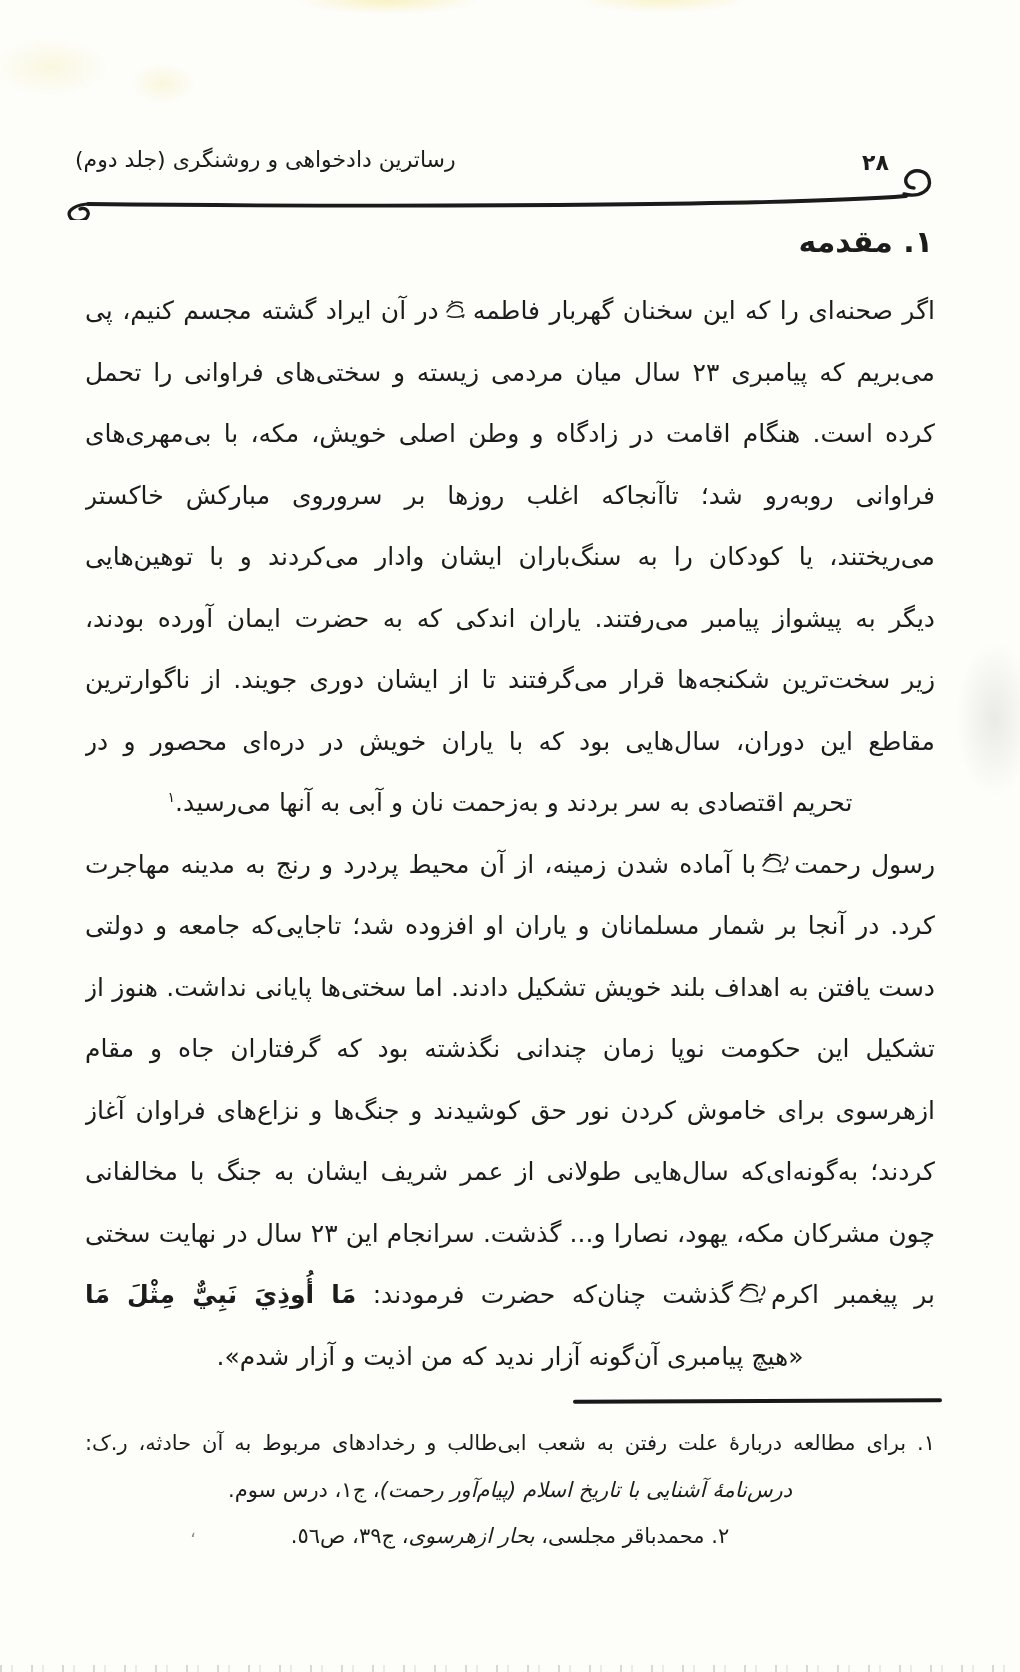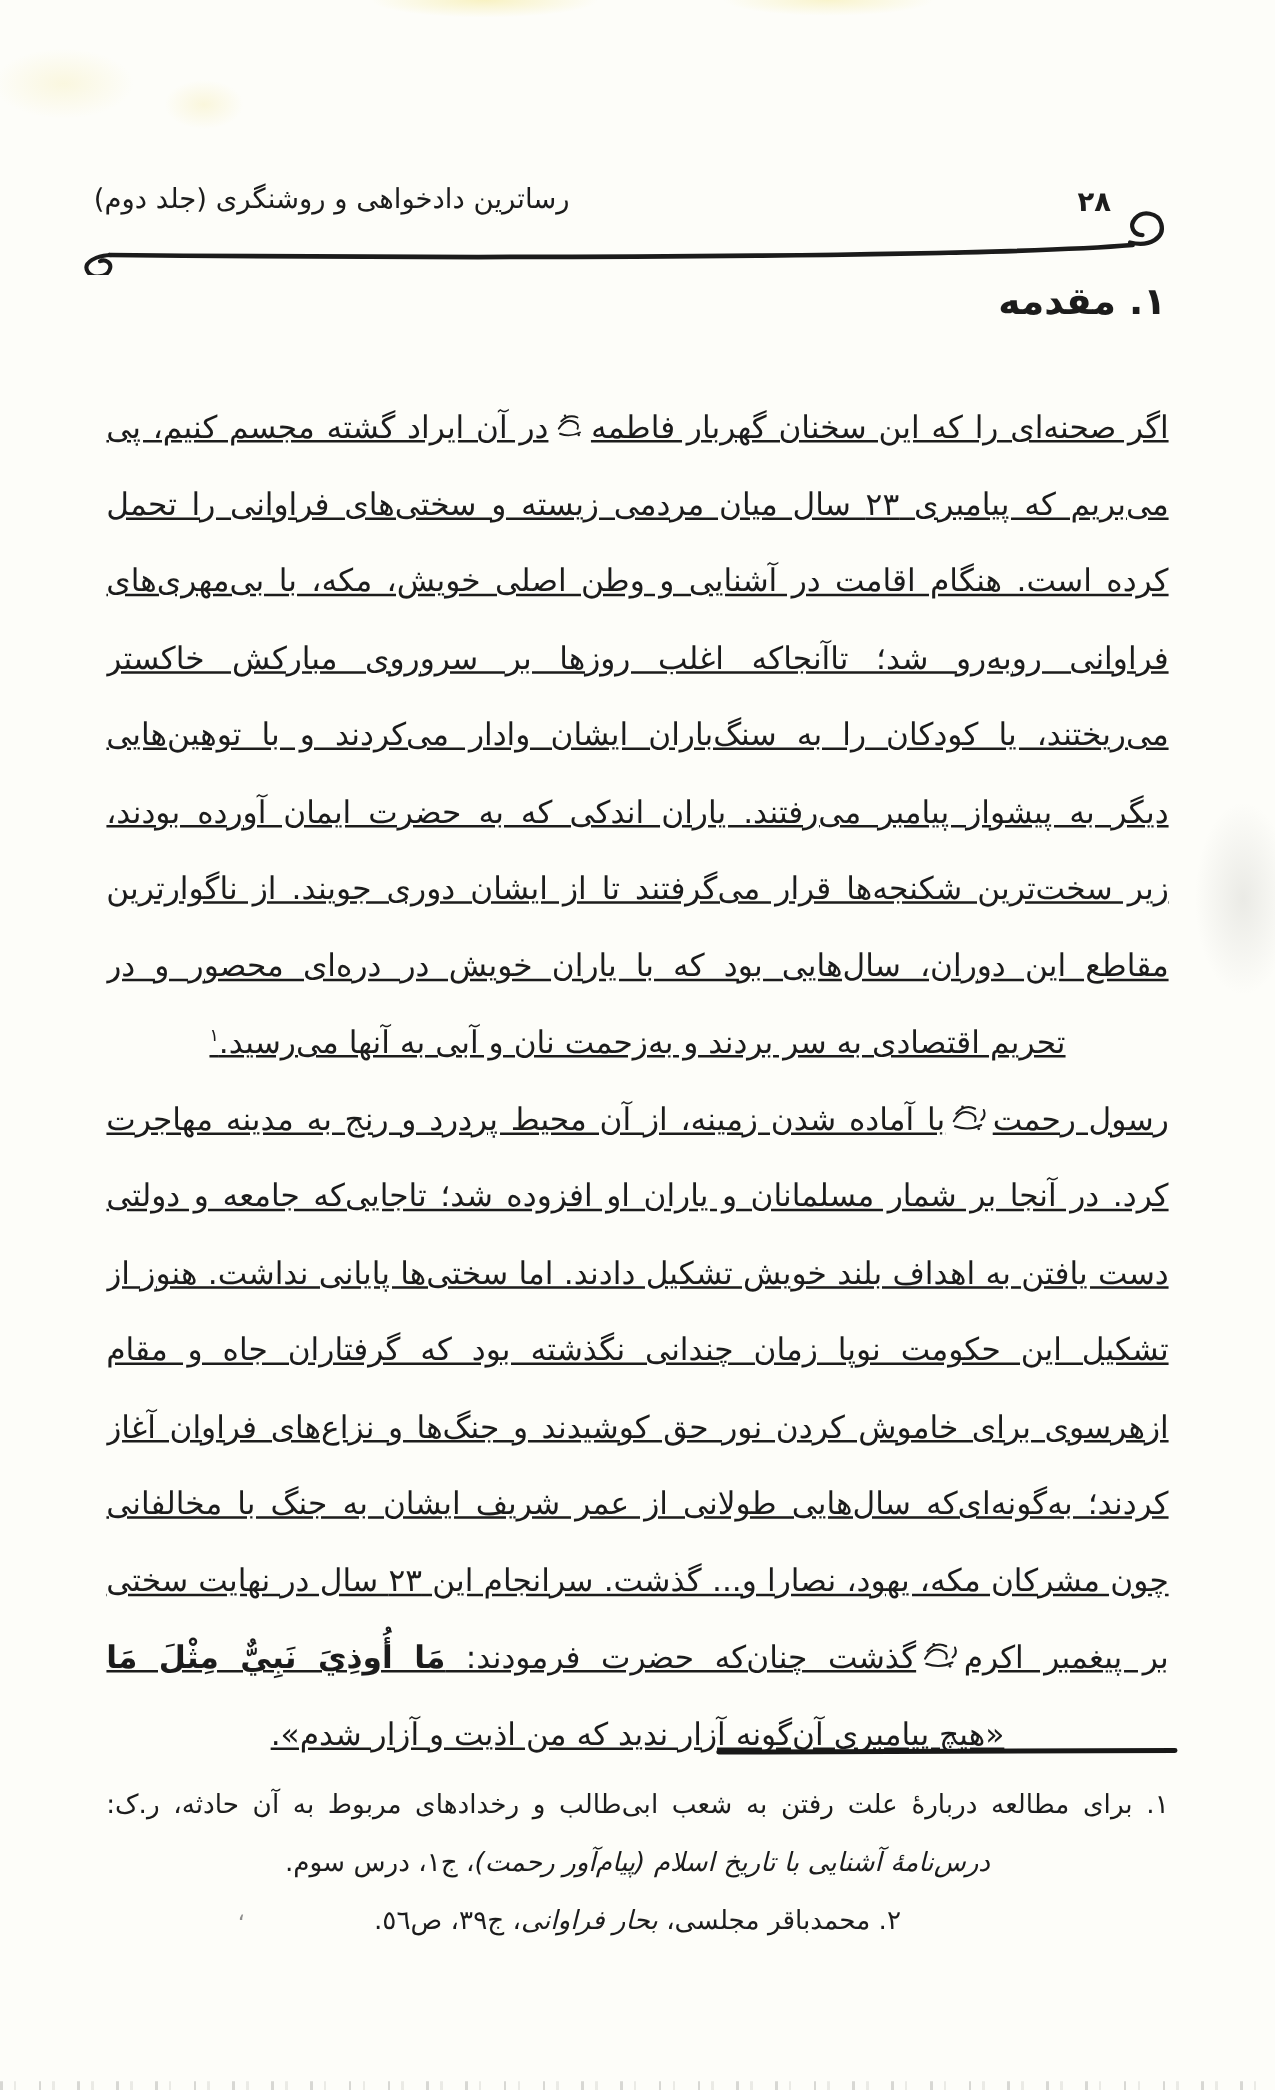--- a/index.html
+++ b/index.html
@@ -20,21 +20,21 @@
       #fdfdf9;
   }
   .abs{position:absolute;}
   
   .header-title{left:75px;top:147px;font-size:22px;font-weight:400;white-space:nowrap;}
   .page-num{left:862px;top:150px;font-size:22px;font-weight:700;letter-spacing:1px;}
   .header-rule{left:52px;top:156px;}
   
   .heading{right:87px;top:224px;font-size:30px;font-weight:700;}
   
-  .body-text{left:85px;top:311px;width:850px;font-size:25px;text-decoration:underline;}
+  .body-text{left:85px;top:280px;width:850px;font-size:25px;}
   .line{
     height:61.5px;line-height:61.5px;
     text-align:justify;text-align-last:justify;
     overflow:hidden;white-space:normal;
   }
   .line.center{text-align:left;text-align-last:center;}
   .quote{font-weight:700;}
   sup.fref{font-size:14px;line-height:0;vertical-align:super;font-weight:400;}
   .hon{vertical-align:middle;margin:0 4px 6px 4px;}
   
@@ -74,21 +74,21 @@
 
   <div class="abs body-text">
 
     <div class="line"><span>اگر صحنه‌ای را که این سخنان گهربار فاطمه</span><svg class="hon" width="26" height="22" viewBox="0 0 26 22">
           <path d="M4 14 q5 -8 11 -6 q6 2 4 6 M6 8 q6 -6 13 -3 M5 18 q8 3 16 -1" fill="none" stroke="#1c1c1c" stroke-width="1.5" stroke-linecap="round"></path>
           <circle cx="9" cy="3.5" r="1" fill="#1c1c1c"></circle>
           <circle cx="20" cy="19" r="1" fill="#1c1c1c"></circle>
         </svg><span>در آن ایراد گشته مجسم کنیم، پی</span></div>
 
     <div class="line"><span>می‌بریم که پیامبری ۲۳ سال میان مردمی زیسته و سختی‌های فراوانی را تحمل</span></div>
-    <div class="line"><span>کرده است. هنگام اقامت در آشنایی و وطن اصلی خویش، مکه، با بی‌مهری‌های</span></div>
+    <div class="line"><span>کرده است. هنگام اقامت در زادگاه و وطن اصلی خویش، مکه، با بی‌مهری‌های</span></div>
     <div class="line"><span>فراوانی روبه‌رو شد؛ تاآنجاکه اغلب روزها بر سروروی مبارکش خاکستر</span></div>
     <div class="line"><span>می‌ریختند، یا کودکان را به سنگ‌باران ایشان وادار می‌کردند و با توهین‌هایی</span></div>
     <div class="line"><span>دیگر به پیشواز پیامبر می‌رفتند. یاران اندکی که به حضرت ایمان آورده بودند،</span></div>
     <div class="line"><span>زیر سخت‌ترین شکنجه‌ها قرار می‌گرفتند تا از ایشان دوری جویند. از ناگوارترین</span></div>
     <div class="line"><span>مقاطع این دوران، سال‌هایی بود که با یاران خویش در دره‌ای محصور و در</span></div>
 
     <div class="line center"><span>تحریم اقتصادی به سر بردند و به‌زحمت نان و آبی به آنها می‌رسید.</span><sup class="fref">۱</sup></div>
 
     <div class="line"><span>رسول رحمت</span><svg class="hon" width="30" height="24" viewBox="0 0 30 24">
           <path d="M3 15 q5 -9 12 -7 q7 2 5 7 M25 14 q4 -3 2 -8 M5 9 q7 -8 15 -4 M4 19 q11 4 21 -1" fill="none" stroke="#1c1c1c" stroke-width="1.6" stroke-linecap="round"></path>
@@ -110,19 +110,19 @@
         </svg><span>گذشت چنان‌که حضرت فرمودند: </span><span class="quote">مَا أُوذِيَ نَبِيٌّ مِثْلَ مَا أُوذِيتُ؟</span></div>
 
     <div class="line center"><span>«هیچ پیامبری آن‌گونه آزار ندید که من اذیت و آزار شدم».</span></div>
   </div>
 
   <div class="abs fn-sep"></div>
 
   <div class="abs footnotes">
     <div class="fn-line just"><span>۱. برای مطالعه دربارهٔ علت رفتن به شعب ابی‌طالب و رخدادهای مربوط به آن حادثه، ر.ک: سیدعلی میرشریفی،</span></div>
     <div class="fn-line center"><span class="fn-title">درس‌نامهٔ آشنایی با تاریخ اسلام (پیام‌آور رحمت)</span><span>، ج۱، درس سوم.</span></div>
-    <div class="fn-line center"><span>۲. محمدباقر مجلسی، </span><span class="fn-title">بحار فراوانی</span><span>، ج٣٩، ص٥٦.</span></div>
+    <div class="fn-line center"><span>۲. محمدباقر مجلسی، </span><span class="fn-title">بحار ازهرسوی</span><span>، ج٣٩، ص٥٦.</span></div>
   </div>
 
   <div class="abs stray-mark">،</div>
   <div class="bottom-edge"></div>
 
 </div>
 
 </body></html>

